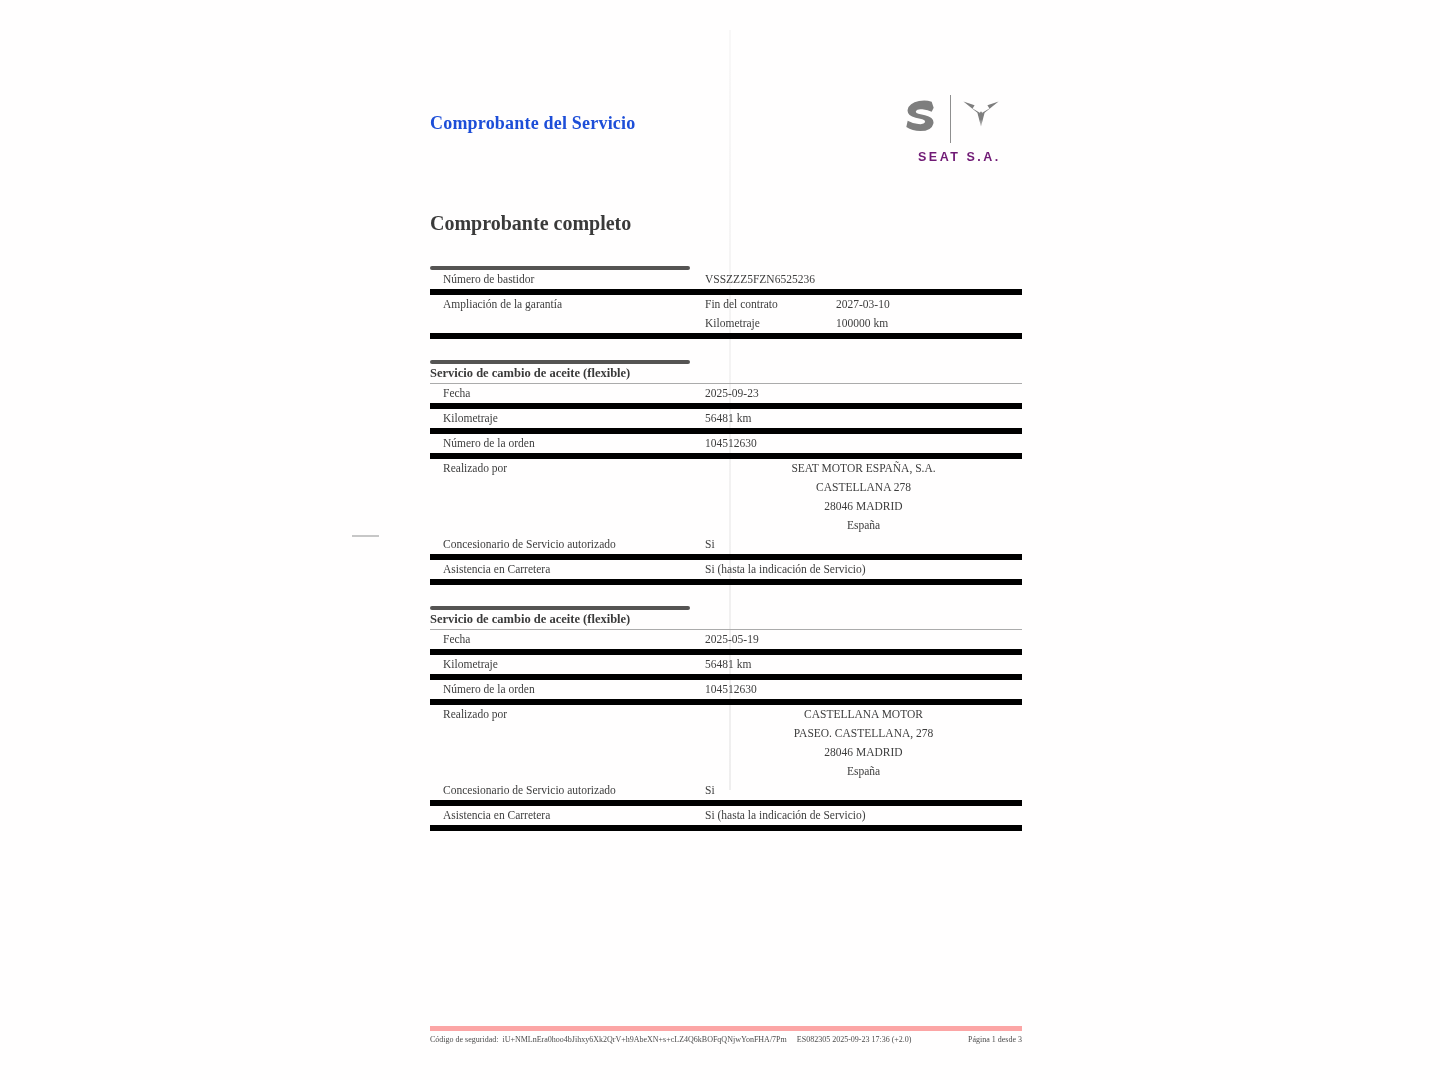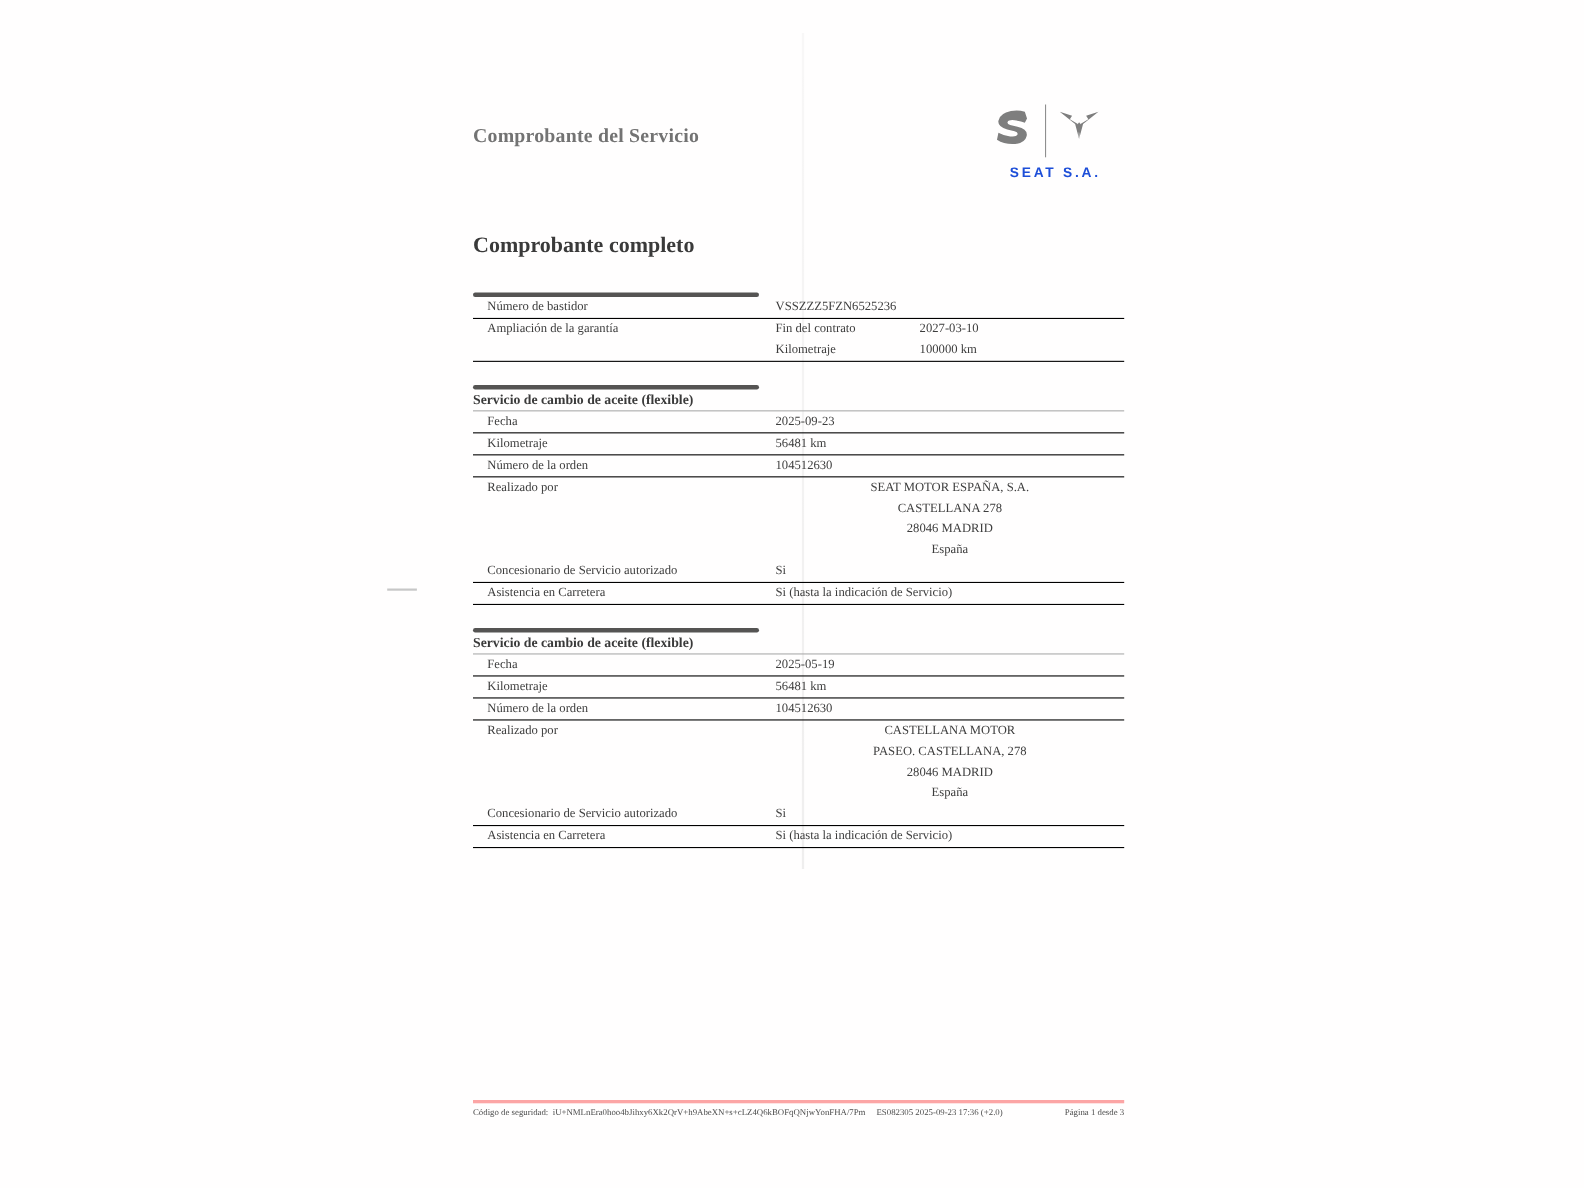--- a/index.html
+++ b/index.html
@@ -36,21 +36,21 @@
     background: #c7c7c7;
   }
   
   .doc-title {
     position: absolute;
     left: 430px;
     top: 113px;
     font-size: 18px;
     font-weight: bold;
     letter-spacing: 0.2px;
-    color: #737373;
+    color: #1d4ed8;
   }
   .logo-block {
     position: absolute;
     left: 900px;
     top: 90px;
     width: 110px;
     height: 78px;
   }
   .seat-logo { position: absolute; left: 5px; top: 10px; width: 30px; height: 34px; }
   .logo-divider {
@@ -63,21 +63,21 @@
   }
   .cupra-logo { position: absolute; left: 61px; top: 10px; width: 40px; height: 28px; }
   .brand-name {
     position: absolute;
     left: 18px;
     top: 60px;
     font-family: "Liberation Sans", sans-serif;
     font-size: 12.5px;
     font-weight: bold;
     letter-spacing: 2.5px;
-    color: #1d4ed8;
+    color: #701a75;
     white-space: nowrap;
   }
   .doc-subtitle {
     position: absolute;
     left: 430px;
     top: 212px;
     font-size: 20px;
     font-weight: bold;
     color: #3a3a3a;
   }
@@ -97,41 +97,41 @@
   }
   .section-heading {
     font-size: 12.5px;
     font-weight: bold;
     line-height: 19px;
     border-bottom: 1px solid #ababab;
     color: #3a3a3a;
   }
   .trow {
     position: relative;
-    border-bottom: 1px solid #000000;
+    border-bottom: 6px solid #000000;
     font-size: 11.5px;
   }
   .trow.no-border { border-bottom: none; text-align: center; }
   .tlabel {
     position: absolute;
     left: 13px;
     top: 0;
     line-height: 19px;
     white-space: nowrap;
   }
   .tvals { margin-left: 275px; }
   .tline { position: relative; line-height: 19px; white-space: nowrap; }
   .tvalue2 { position: absolute; left: 95px; top: 0; margin-left: 36px; }
   
   .footer {
     position: absolute;
     left: 430px;
-    top: 1000px;
+    top: 1026px;
     width: 592px;
-    border-top: 3px solid #fca5a5;
+    border-top: 5px solid #fca5a5;
     padding-top: 4px;
     display: flex;
     justify-content: space-between;
     align-items: baseline;
     font-size: 8px;
     color: #4c4c4c;
   }
   .footer .left-group { white-space: nowrap; }
   .footer .sec-code { margin-left: 4px; }
   .footer .stamp { margin-left: 10px; }

